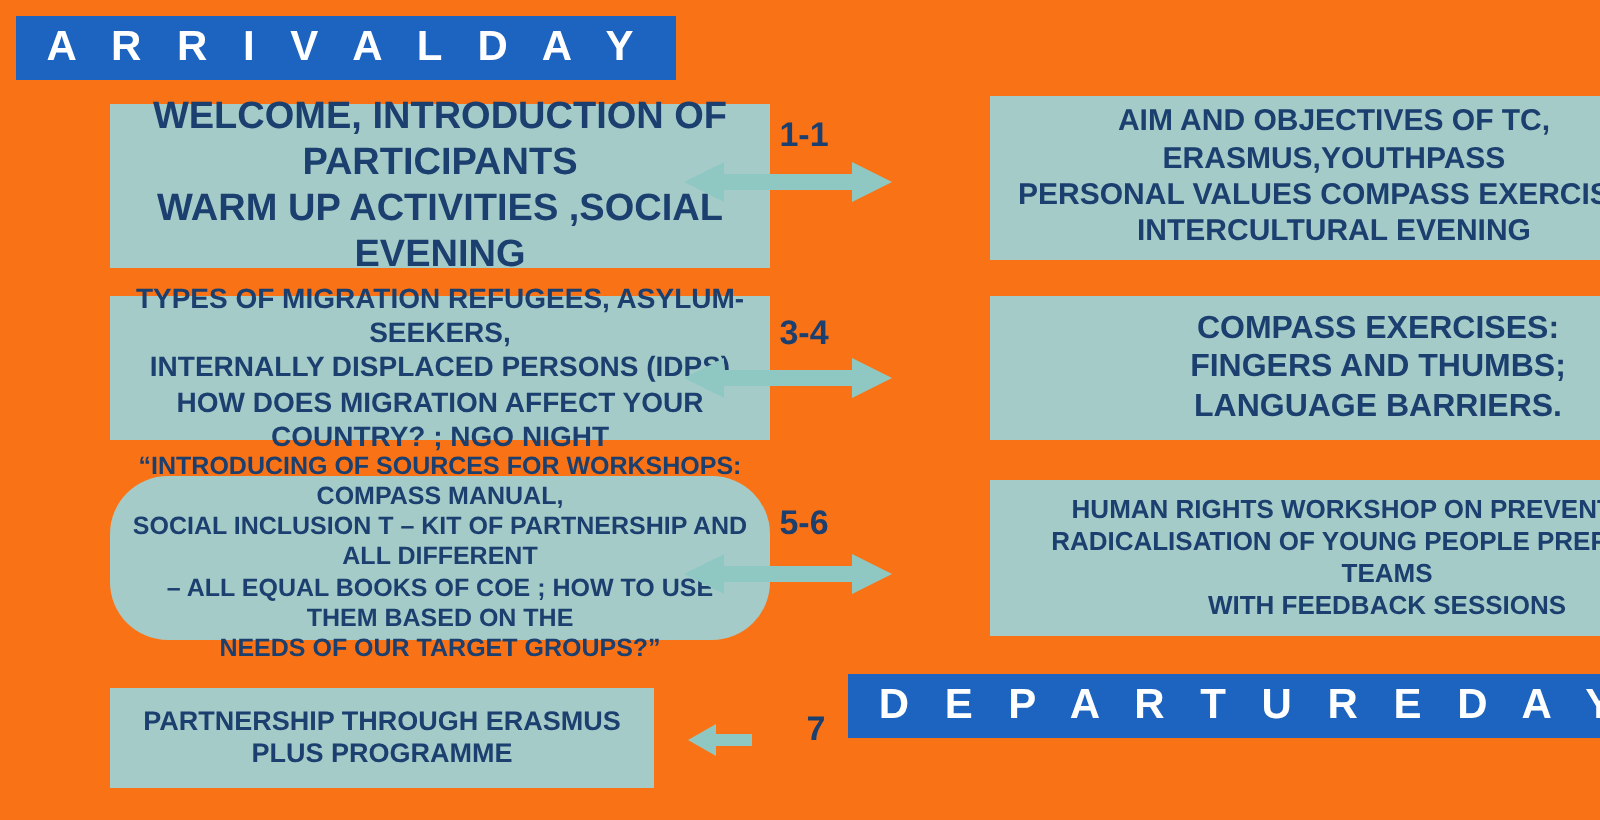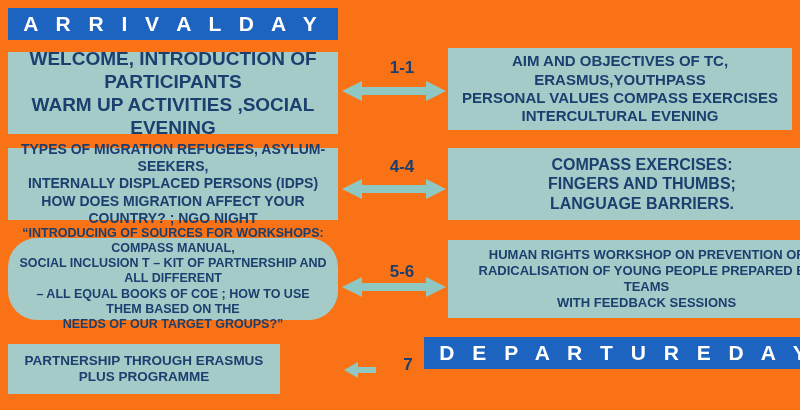--- a/index.html
+++ b/index.html
@@ -54,20 +54,21 @@
     background: #a5cbc8;
     color: #1b3f6e;
     font-weight: bold;
     box-sizing: border-box;
     display: flex;
     align-items: center;
     justify-content: center;
     text-align: center;
     padding: 6px 10px;
     line-height: 1.22;
+    margin-left: 47px;
   }
   .box .inner {
     width: 100%;
     white-space: pre-line;
   }
 
   
   #box-1-left {
     left: 8px;
     top: 52px;
@@ -129,21 +130,21 @@
   .arrow-label {
     position: absolute;
     color: #1b3f6e;
     font-weight: bold;
     font-size: 17px;
     text-align: center;
     width: 60px;
   }
   #label-1 { left: 372px; top: 58px; }
   #label-2 { left: 372px; top: 157px; }
-  #label-3 { left: 372px; top: 262px; }
+  #label-3 { left: 372px; top: 252px; }
   #label-4 { left: 378px; top: 355px; }
 
   
   .arrow {
     position: absolute;
   }
   #arrow-1 { left: 342px; top: 80px; }
   #arrow-2 { left: 342px; top: 178px; }
   #arrow-3 { left: 342px; top: 276px; }
   #arrow-4 { left: 344px; top: 360px; }
@@ -167,21 +168,21 @@
     <span class="inner">AIM AND OBJECTIVES OF TC, ERASMUS,YOUTHPASS
 PERSONAL VALUES COMPASS EXERCISES
 INTERCULTURAL EVENING</span>
   </div>
 
   <div class="box" id="box-2-left">
     <span class="inner">TYPES OF MIGRATION REFUGEES, ASYLUM-SEEKERS,
 INTERNALLY DISPLACED PERSONS (IDPS)
 HOW DOES MIGRATION AFFECT YOUR COUNTRY? ; NGO NIGHT</span>
   </div>
-  <div class="arrow-label" id="label-2">4-4</div>
+  <div class="arrow-label" id="label-2">3-4</div>
   <svg class="arrow" id="arrow-2" width="104" height="22" viewBox="0 0 104 22">
     <polygon points="0,11 20,1 20,7 84,7 84,1 104,11 84,21 84,15 20,15 20,21" fill="#8fc8c2"></polygon>
   </svg>
   <div class="box" id="box-2-right">
     <span class="inner">COMPASS EXERCISES:
 FINGERS AND THUMBS;
 LANGUAGE BARRIERS.</span>
   </div>
 
   <div class="box" id="box-3-left">

